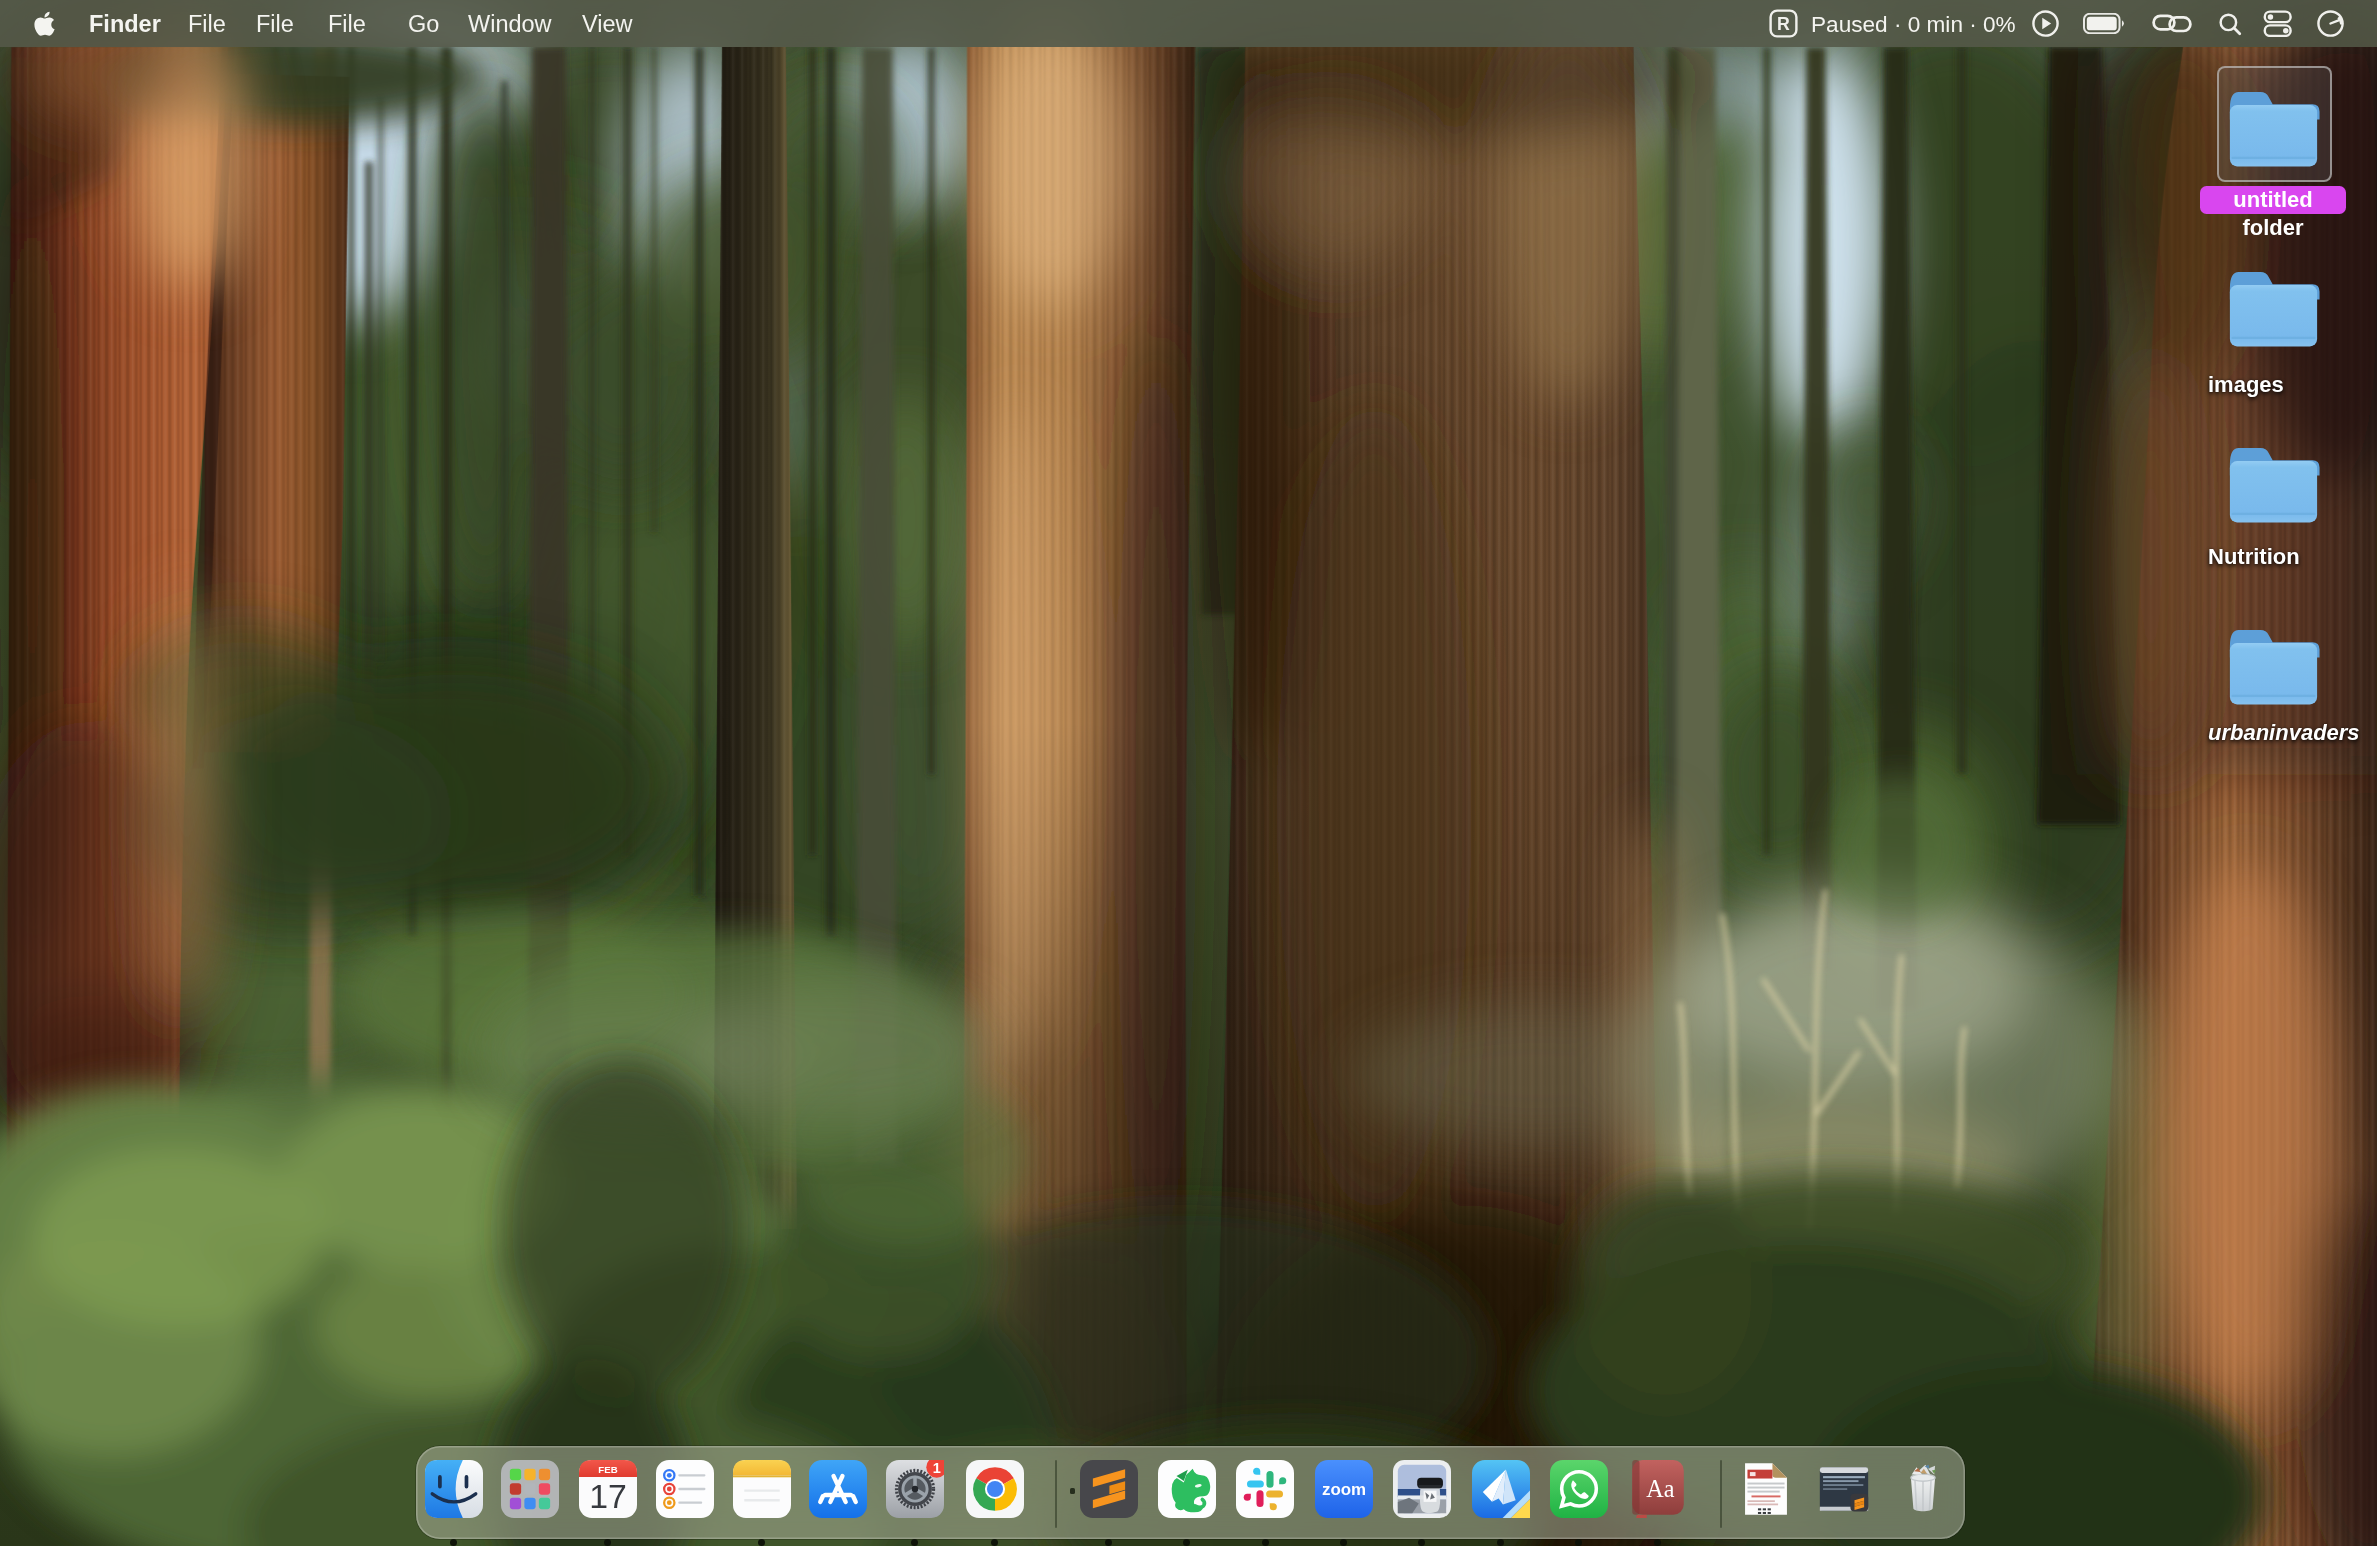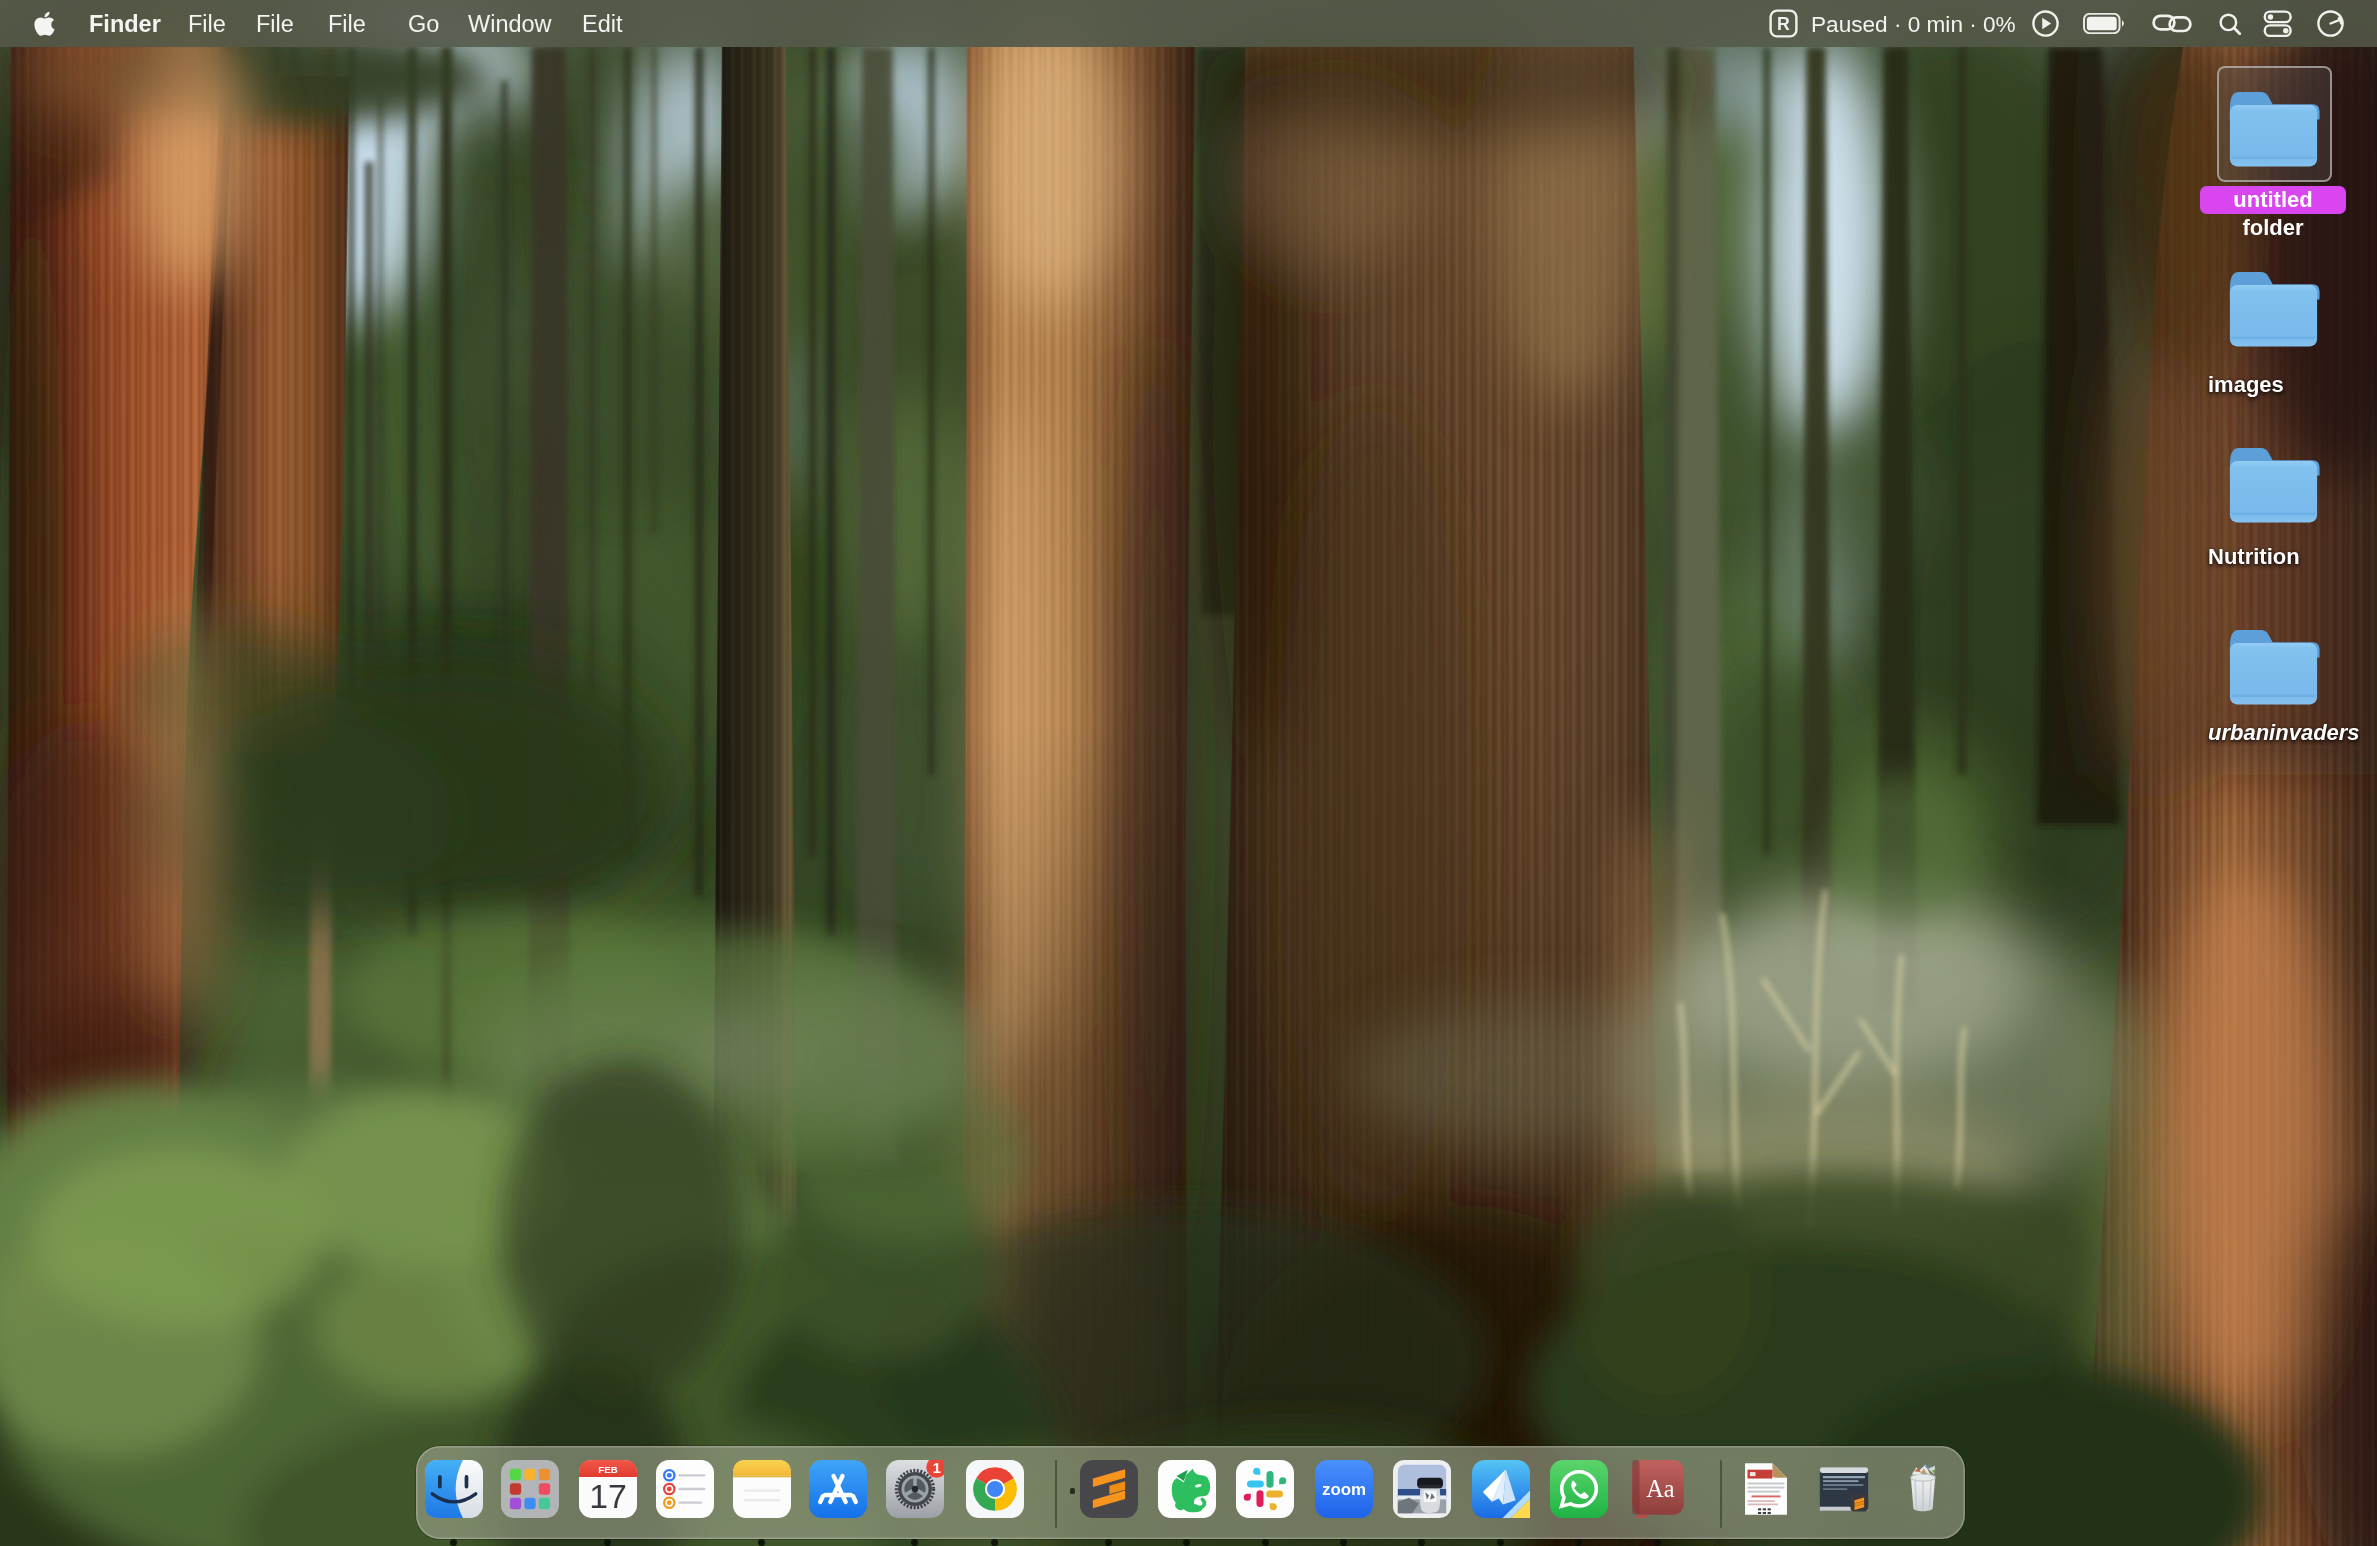--- a/index.html
+++ b/index.html
@@ -322,21 +322,21 @@
 <div id="menubar">
   <svg style="position:absolute;left:34px;top:9.7px" width="21" height="27.5" viewBox="0 0 384 512">
     <path fill="#f4f4f0" d="M318.7 268.7c-.2-36.7 16.4-64.4 50-84.8-18.8-26.9-47.2-41.7-84.7-44.6-35.5-2.8-74.3 20.7-88.5 20.7-15 0-49.4-19.7-76.4-19.7C63.3 141.2 4 184.8 4 273.5q0 39.3 14.4 81.2c12.8 36.7 59 126.7 107.2 125.2 25.2-.6 43-17.9 75.8-17.9 31.8 0 48.3 17.9 76.4 17.9 48.6-.7 90.4-82.5 102.6-119.3-65.2-30.7-61.7-90-61.7-91.9zm-56.6-164.2c27.3-32.4 24.8-61.9 24-72.5-24.1 1.4-52 16.4-67.9 34.9-17.5 19.8-27.8 44.3-25.6 71.9 26.1 2 49.9-11.4 69.5-34.3z"></path>
   </svg>
   <span class="mi" style="left:89px;font-weight:700;">Finder</span>
   <span class="mi" style="left:188px;">File</span>
   <span class="mi" style="left:256px;">File</span>
   <span class="mi" style="left:328px;">File</span>
   <span class="mi" style="left:408px;">Go</span>
   <span class="mi" style="left:468px;">Window</span>
-  <span class="mi" style="left:582px;">Edit</span>
+  <span class="mi" style="left:582px;">View</span>
   <svg style="position:absolute;left:1769px;top:9px" width="29" height="29" viewBox="0 0 36 36">
     <rect x="2" y="2" width="32" height="32" rx="8" fill="none" stroke="#f0f0ec" stroke-width="3"></rect>
     <text x="18" y="26" text-anchor="middle" font-family="Liberation Sans" font-size="22" font-weight="700" fill="#f0f0ec">R</text>
   </svg>
   <span class="mi" style="left:1811px;font-size:22.6px;">Paused · 0 min · 0%</span>
   <svg style="position:absolute;left:2031px;top:9px" width="29" height="29" viewBox="0 0 36 36">
     <circle cx="18" cy="18" r="15" fill="none" stroke="#f0f0ec" stroke-width="3"></circle>
     <path d="M14,11 L25,18 L14,25 Z" fill="#f0f0ec"></path>
   </svg>
   <svg style="position:absolute;left:2083px;top:13px" width="44" height="21" viewBox="0 0 54 26">

